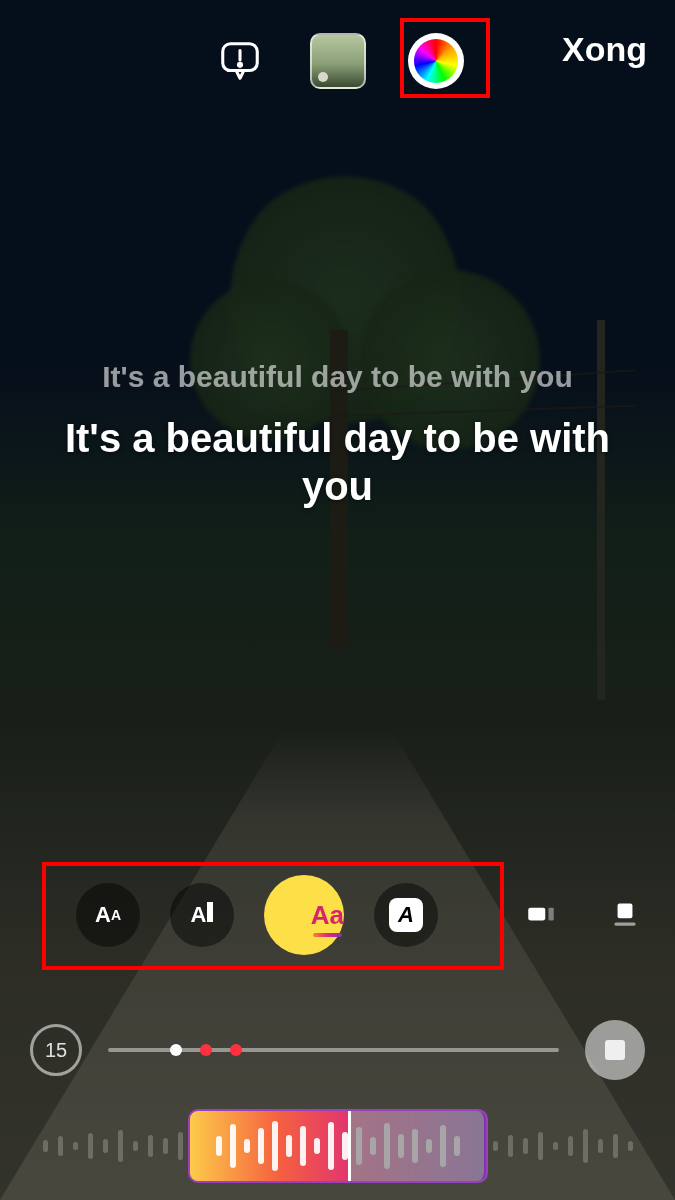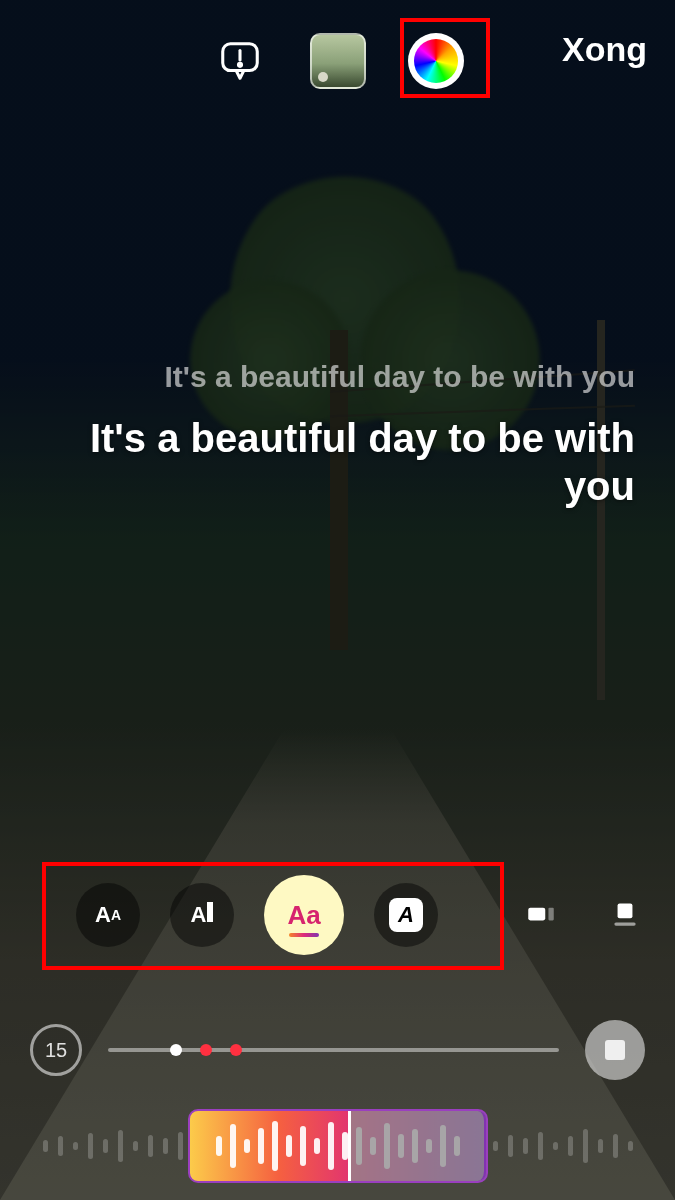--- a/index.html
+++ b/index.html
@@ -34,31 +34,31 @@
   .report-icon svg { width:46px; height:46px; }
   .music-thumb { width:56px; height:56px; border-radius:10px; background:linear-gradient(to bottom,#b7c7a0 0%, #8aa078 55%, #3a4a30 100%); border:2px solid rgba(255,255,255,0.6); position:relative; overflow:hidden;}
   .music-thumb::after{content:"";position:absolute;left:6px;bottom:5px;width:10px;height:10px;border-radius:50%;background:#d8d8c8;}
   .color-wheel { width:56px; height:56px; border-radius:50%; background:#fff; display:flex; align-items:center; justify-content:center; }
   .color-wheel-inner { width:44px; height:44px; border-radius:50%; background: conic-gradient(red, orange, yellow, lime, cyan, blue, magenta, red); }
   .done-btn { position:absolute; right:28px; top:30px; font-size:34px; font-weight:600; color:#fff; }
 
   .hl-top { position:absolute; top:18px; left:400px; width:90px; height:80px; border:4px solid #ff0000; }
 
   
-  .lyrics { position:absolute; top:352px; left:40px; right:40px; text-align:right; }
+  .lyrics { position:absolute; top:352px; left:40px; right:40px; text-align:center; }
   .lyric-line { font-weight:700; }
   .lyric-dim { color:rgba(230,230,230,0.65); font-size:30px; line-height:1.25; margin:6px 0; }
   .lyric-main { color:#ffffff; font-size:40px; line-height:1.2; margin:18px 0; text-shadow:0 1px 4px rgba(0,0,0,0.5); }
 
   
   .hl-styles { position:absolute; left:42px; top:862px; width:462px; height:108px; border:4px solid #ff0000; }
   .style-row { position:absolute; left:0; right:0; top:870px; height:90px; display:flex; align-items:center; gap:30px; padding-left:76px; }
   .style-btn { width:64px; height:64px; border-radius:50%; background:rgba(0,0,0,0.45); display:flex; align-items:center; justify-content:center; font-weight:800; color:#fff; font-size:22px; flex:0 0 auto; }
   .style-btn .sub { font-size:14px; }
-  .style-btn.selected { background:#fef9c3; width:80px; height:80px; }
+  .style-btn.selected { background:#fde047; width:80px; height:80px;justify-content:flex-end; }
   .style-btn.selected .aa { color:#d6246e; font-size:26px; position:relative; }
   .style-btn.selected .aa::after { content:""; position:absolute; left:2px; right:2px; bottom:-6px; height:4px; border-radius:3px; background:linear-gradient(90deg,#f58529,#dd2a7b,#8134af);}
   .style-a-box { width:34px; height:34px; border-radius:8px; background:#fff; color:#000; display:flex;align-items:center;justify-content:center; font-style:italic; font-weight:900; font-size:22px;}
   .style-cursor { display:flex; align-items:baseline; }
   .style-cursor .caret { display:inline-block; width:6px; height:20px; background:#fff; margin-left:1px;}
 
   .align-btn, .anchor-btn { width:52px; height:52px; display:flex; align-items:center; justify-content:center; }
   .align-btn svg, .anchor-btn svg { width:34px; height:34px; }
   .anchor-btn { margin-left:4px; }
   .more-section { position:absolute; right:24px; top:888px; display:flex; gap:28px; align-items:center; }

